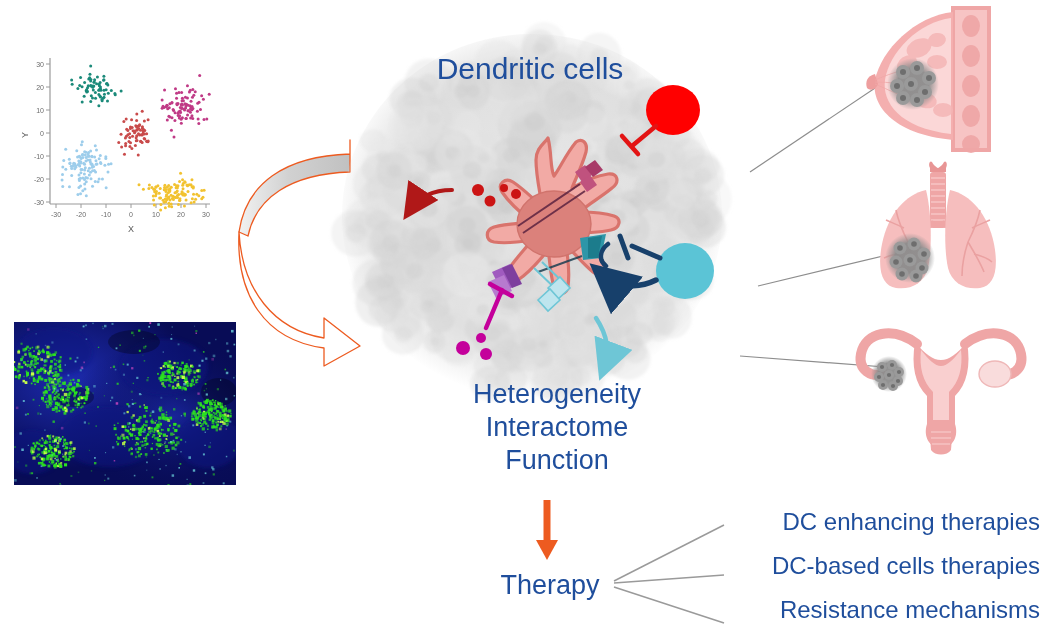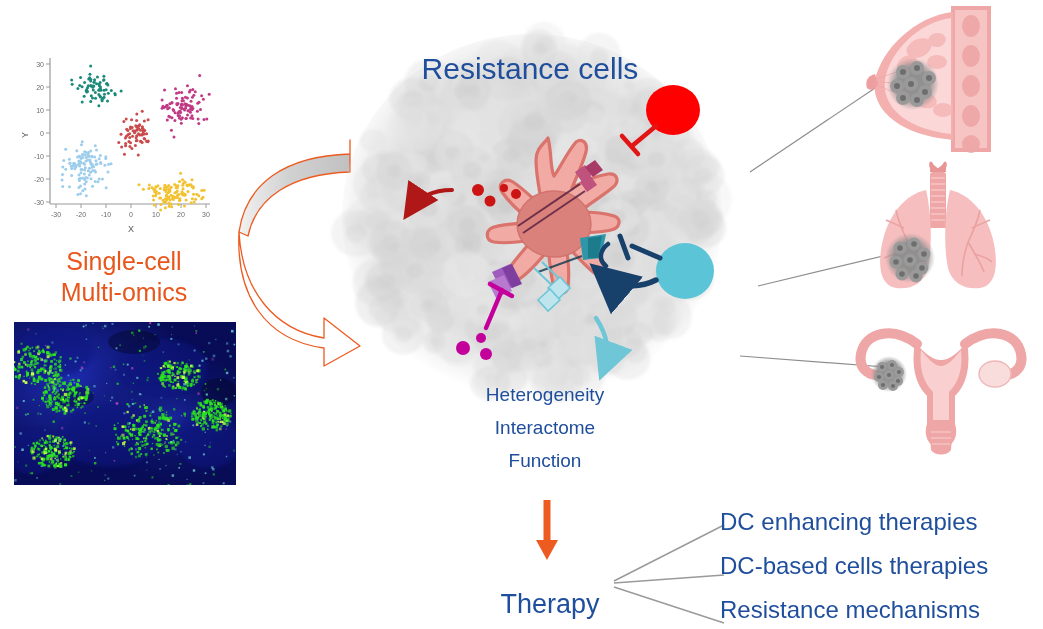--- a/index.html
+++ b/index.html
@@ -49,43 +49,43 @@
   .label-blue{
     color:#1F4E9C;
     font-weight:400;
     text-align:center;
   }
   #dendritic-cells-label{
     left:380px;top:52px;width:300px;
     font-size:30px;
   }
   #heterogeneity-block{
-    left:400px;top:378px;width:290px;
-    font-size:19px;line-height:33px;
+    left:412px;top:378px;width:290px;
+    font-size:27px;line-height:33px;
   }
   #therapy-label{
-    left:480px;top:589px;width:140px;
+    left:480px;top:570px;width:140px;
     font-size:27px;
   }
 
   
   #therapy-arrow{left:527px;top:500px;width:40px;height:62px;}
 
   
   #therapy-branches{left:612px;top:495px;width:120px;height:134px;}
 
   #therapy-list{
     left:720px;top:500px;width:320px;
   }
   .therapy-item{
     color:#1F4E9C;
     font-size:24px;
     line-height:44px;
     white-space:nowrap;
-    text-align:left;
+    text-align:right;
   }
 
   
   #organ-breast{left:845px;top:4px;width:196px;height:155px;}
   #organ-lung{left:852px;top:158px;width:185px;height:165px;}
   #organ-uterus{left:845px;top:320px;width:196px;height:140px;}
   .organ svg{display:block;}
 
   
   #connectors{left:640px;top:60px;width:403px;height:370px;pointer-events:none;}
@@ -603,24 +603,20 @@
           <circle cx="169.02" cy="136.84" r="1.5" fill="#F2C230"></circle>
           <circle cx="179.56" cy="142.36" r="1.5" fill="#F2C230"></circle>
           <circle cx="184.83" cy="143.79" r="1.5" fill="#F2C230"></circle>
           <circle cx="160.56" cy="132.51" r="1.5" fill="#F2C230"></circle>
           <circle cx="139.34" cy="144.06" r="1.5" fill="#F2C230"></circle>
           <circle cx="164.61" cy="142.43" r="1.5" fill="#F2C230"></circle>
         </g>
     </svg>
   </div>
 
-  <div class="abs" id="omics-caption">
-    <div>Single-cell</div>
-    <div>Multi-omics</div>
-  </div>
 
   <div class="abs" id="micrograph">
     <svg width="222" height="163" viewBox="0 0 222 163">
       <defs>
         <radialGradient id="bgGlowA" cx="25%" cy="35%" r="55%">
           <stop offset="0%" stop-color="#1D2BAE"></stop>
           <stop offset="100%" stop-color="#080C56"></stop>
         </radialGradient>
         <radialGradient id="bgGlowB" cx="72%" cy="58%" r="48%">
           <stop offset="0%" stop-color="#1A27A0" stop-opacity="0.9"></stop>
@@ -2522,21 +2518,21 @@
       <g fill="#C4009B">
         <circle cx="143" cy="330" r="7"></circle>
         <circle cx="161" cy="320" r="5"></circle>
         <circle cx="166" cy="336" r="6"></circle>
       </g>
 
       <path d="M276,300 C288,318 290,334 284,350" stroke="#6EC6D6" stroke-width="4.5" fill="none" stroke-linecap="round" marker-end="url(#cyanHead)"></path>
     </svg>
   </div>
 
-  <div class="abs label-blue" id="dendritic-cells-label">Resistance cells</div>
+  <div class="abs label-blue" id="dendritic-cells-label">Dendritic cells</div>
 
   <div class="abs label-blue" id="heterogeneity-block">
     <div>Heterogeneity</div>
     <div>Interactome</div>
     <div>Function</div>
   </div>
 
   <div class="abs" id="therapy-arrow">
     <svg width="40" height="62" viewBox="0 0 40 62">
       <line x1="20" y1="0" x2="20" y2="42" stroke="#ED5B20" stroke-width="7"></line>

